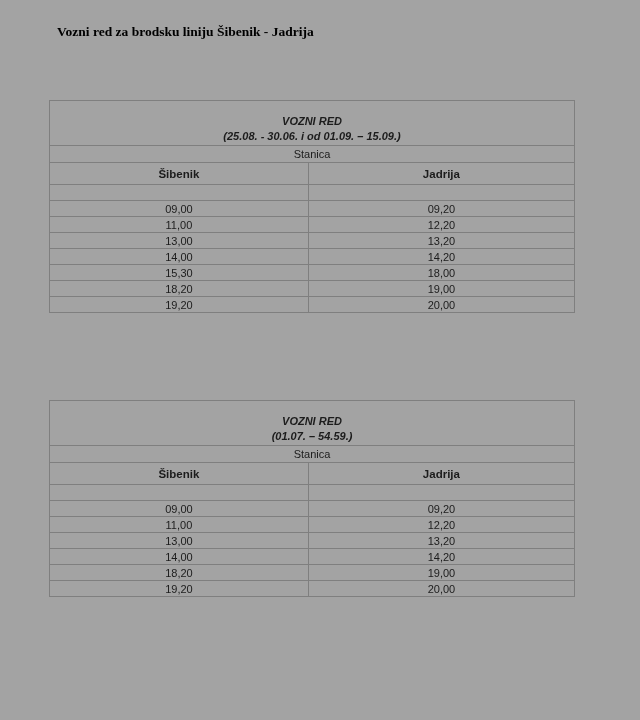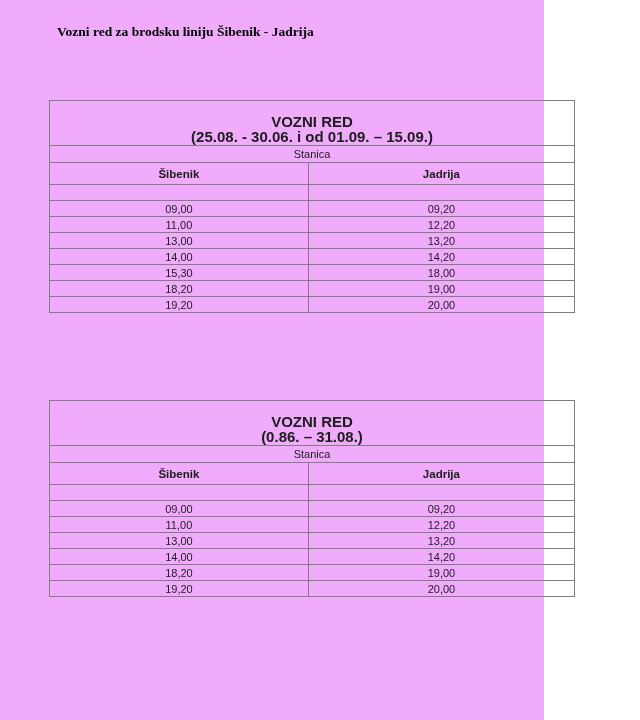--- a/index.html
+++ b/index.html
@@ -3,21 +3,21 @@
 <meta charset="utf-8">
 <style>
   * { margin: 0; padding: 0; box-sizing: border-box; }
   html, body {
     width: 640px; height: 720px;
     background: #ffffff;
     font-family: "Liberation Sans", sans-serif;
     color: #1c1c1c;
     overflow: hidden;
   }
-  .page { position: relative; width: 544px; height: 720px; background: #f0abfc; }
+  .page { position: relative; width: 640px; height: 720px; background: #a3a3a3; }
 
   .doc-title {
     position: absolute;
     left: 57px; top: 24px;
     font-family: "Liberation Serif", serif;
     font-weight: bold;
     font-size: 13.5px;
     color: #000000;
     white-space: nowrap;
   }
@@ -36,23 +36,24 @@
     font-weight: normal;
     text-align: center;
     vertical-align: middle;
     padding: 0;
     overflow: hidden;
   }
 
   tr.r-head th {
     height: 45px;
     font-weight: bold;
-    font-size: 15px;
+    font-size: 11px;
     line-height: 15px;
     padding-top: 12px;
+    font-style: italic;
   }
   tr.r-stanica th {
     height: 17px;
     font-size: 11px;
     line-height: 13px;
   }
   tr.r-cities th {
     height: 22px;
     font-weight: bold;
     font-size: 11.5px;
@@ -133,21 +134,21 @@
   <div class="tbl-wrap second">
     <table class="schedule">
       <colgroup>
         <col style="width:49.3%">
         <col style="width:50.7%">
       </colgroup>
       <thead>
         <tr class="r-head">
           <th colspan="2">
             <div>VOZNI RED</div>
-            <div>(0.86. – 31.08.)</div>
+            <div>(01.07. – 54.59.)</div>
           </th>
         </tr>
         <tr class="r-stanica">
           <th colspan="2">Stanica</th>
         </tr>
         <tr class="r-cities">
           <th>Šibenik</th>
           <th>Jadrija</th>
         </tr>
       </thead>

